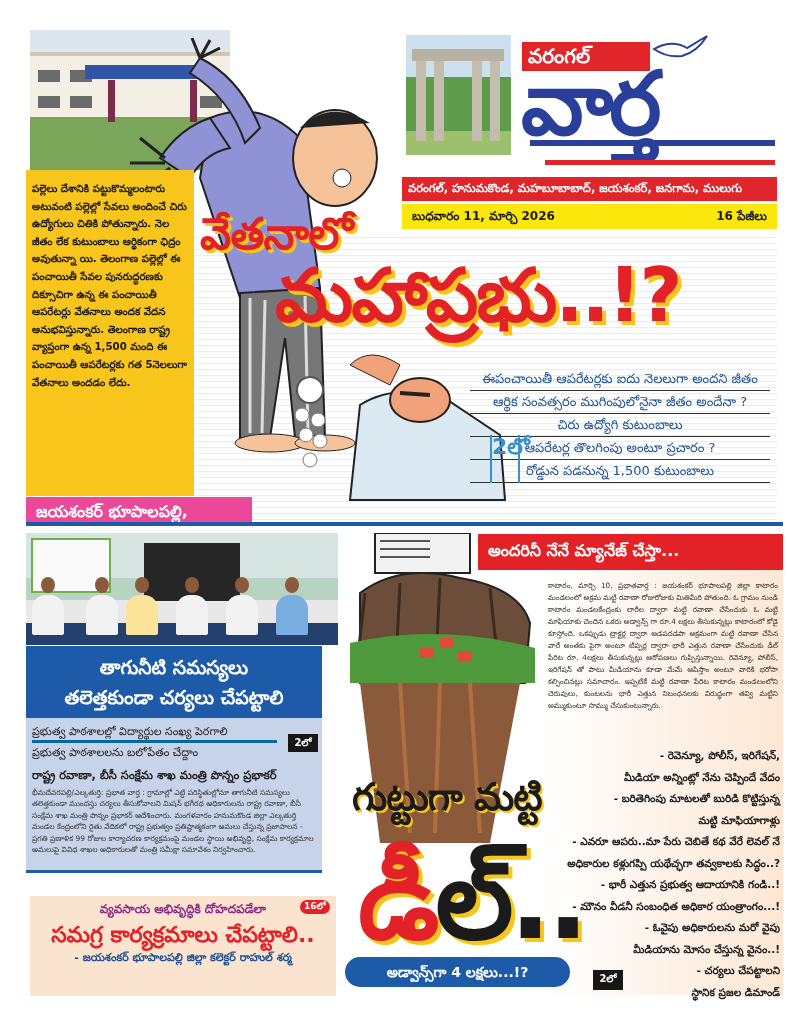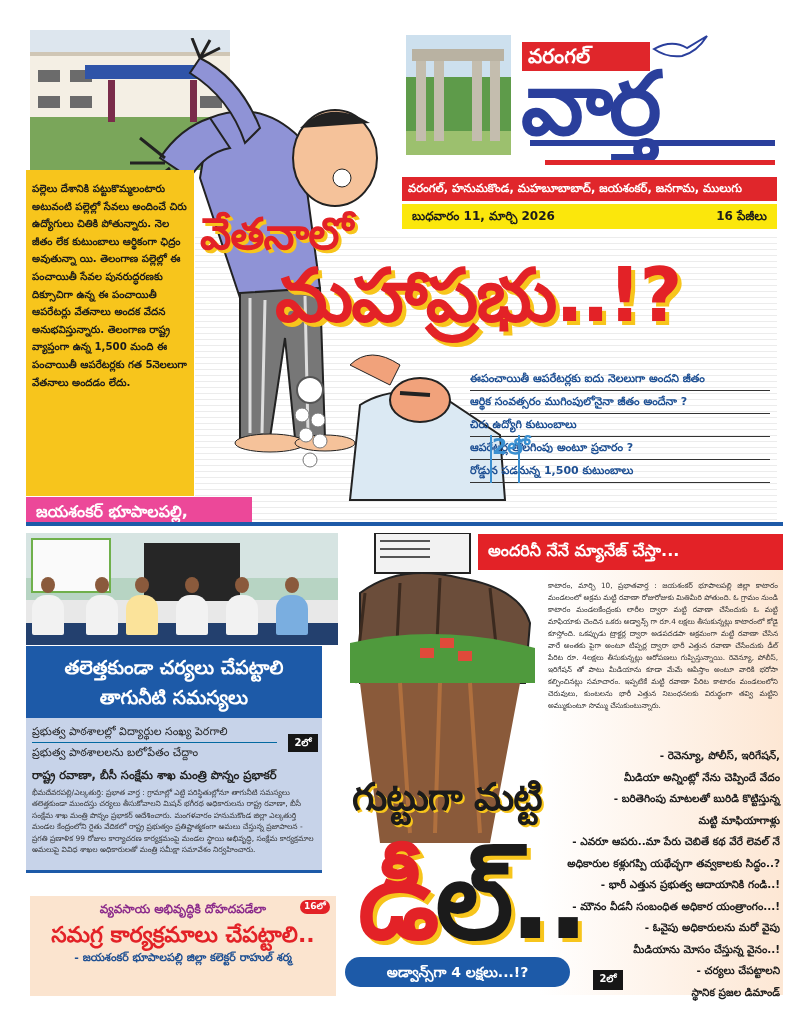--- a/index.html
+++ b/index.html
@@ -33,36 +33,36 @@
   .brand-underline-blue { left: 530px; top: 140px; width: 245px; height: 6px; background: #2a3f9c; }
   .districts-bar { left: 402px; top: 177px; width: 375px; height: 24px; background: #e0262b; color: #fff; font-size: 11.5px; font-weight: bold; padding: 4px 6px; white-space: nowrap; overflow: hidden; }
   .date-bar { left: 402px; top: 204px; width: 375px; height: 25px; background: #fbe70c; color: #1b1b1b; font-size: 12px; font-weight: bold; padding: 5px 10px; display:flex; justify-content: space-between; }
 
   
   .lined-bg { left: 195px; top: 232px; width: 582px; height: 290px; background: repeating-linear-gradient(#ffffff 0 5px, #ececec 5px 6px); }
   .headline-small { left: 200px; top: 208px; font-size: 44px; font-weight: 900; color: #e32227; text-shadow: 3px 3px 0 #f7c51c; letter-spacing: -1px; }
   .headline-big { left: 275px; top: 252px; font-size: 74px; font-weight: 900; color: #e32227; text-shadow: 4px 4px 0 #f7c51c; letter-spacing: -2px; white-space: nowrap; }
 
   .sub-lines { left: 470px; top: 368px; width: 300px; }
-  .sub-lines .sl { font-size: 11px; font-weight: bold; color: #1d4f93; text-align: left; height: 23px; line-height: 22px; white-space: nowrap; }
+  .sub-lines .sl { font-size: 13px; font-weight: normal; color: #1d4f93; text-align: center; height: 23px; line-height: 22px; white-space: nowrap; }
   .sub-lines .sl.ul { border-bottom: 1.5px solid #333; }
   .page-ref-blue { left: 490px; top: 435px; width: 30px; height: 48px; border-left: 2px solid #3a8fd0; border-right: 2px solid #3a8fd0; color: #3a8fd0; font-weight: 900; font-size: 22px; text-align: center; line-height: 24px; }
   .top-rule { left: 26px; top: 522px; width: 757px; height: 4px; background: #1d5aa8; }
 
   
   .meeting-photo { left: 26px; top: 533px; width: 312px; height: 112px; background: linear-gradient(#d6e4e2 0 40%, #b7d4c3 40% 60%, #e8e8e8 60% 80%, #23406e 80%); overflow: hidden; }
   .meeting-photo .tv { position:absolute; left:118px; top:10px; width:96px; height:58px; background:#262626; }
   .meeting-photo .poster { position:absolute; left:5px; top:5px; width:80px; height:55px; background:#fafafa; border:2px solid #6fb04b; }
   .meeting-photo .person { position:absolute; bottom:10px; width:32px; height:40px; border-radius: 14px 14px 2px 2px; background:#f2f2f2; }
   .meeting-photo .head { position:absolute; width:14px; height:16px; border-radius:50%; background:#8a5a3c; }
 
   .blue-headline { left: 26px; top: 646px; width: 296px; height: 72px; background: #1d5aa8; color:#fff; text-align:center; padding-top: 6px; }
   .blue-headline div { font-size: 19px; font-weight: bold; line-height: 30px; }
   .gray-box { left: 26px; top: 718px; width: 296px; height: 152px; background: #c7d3e9; padding: 4px 6px; }
-  .gray-box .gl { font-size: 11px; color: #222; height: 21px; line-height: 20px; border-bottom: 1px solid #0369a1; width: 245px; white-space: nowrap; }
+  .gray-box .gl { font-size: 11px; color: #222; height: 21px; line-height: 20px; border-bottom: 3px solid #0369a1; width: 245px; white-space: nowrap; }
   .gray-box .gl2 { border-bottom: none; }
   .gray-box .minister { font-size: 11.5px; color:#222; margin-top: 4px; font-weight: bold; white-space: nowrap; }
   .gray-box .body { font-size: 7.5px; line-height: 11.4px; color:#333; margin-top: 2px; }
   .page-ref-black { background: #161616; color: #fff; font-size: 10px; font-weight: bold; text-align: center; line-height: 18px; }
   .gray-rule { left: 26px; top: 870px; width: 296px; height: 3px; background: #1d5aa8; }
 
   .peach-box { left: 30px; top: 896px; width: 306px; height: 100px; background: #fbe4cf; text-align:center; padding-top: 6px; }
   .peach-box .kicker { font-size: 12px; font-weight: bold; color:#8b2a8b; }
   .peach-box .main { font-size: 22px; font-weight: 900; color:#e32227; line-height: 32px; }
   .peach-box .byline { font-size: 11px; color:#1d4f93; font-weight: bold; }
@@ -178,22 +178,22 @@
   <div class="person" style="left:100px;background:#fbe39a"></div>
     <div class="head" style="left:109px;bottom:52px"></div>
   <div class="person" style="left:150px"></div>
     <div class="head" style="left:159px;bottom:52px"></div>
   <div class="person" style="left:200px"></div>
     <div class="head" style="left:209px;bottom:52px"></div>
   <div class="person" style="left:250px;background:#7aaee0"></div>
     <div class="head" style="left:259px;bottom:52px"></div>
 </div>
 <div class="abs blue-headline">
+  <div>తాగునీటి సమస్యలు</div>
   <div>తలెత్తకుండా చర్యలు చేపట్టాలి</div>
-  <div>తాగునీటి సమస్యలు</div>
 </div>
 <div class="abs gray-box">
   <div class="gl">ప్రభుత్వ పాఠశాలల్లో విద్యార్థుల సంఖ్య పెరగాలి</div>
   <div class="gl gl2">ప్రభుత్వ పాఠశాలలను బలోపేతం చేద్దాం</div>
   <div class="minister">రాష్ట్ర రవాణా, బీసీ సంక్షేమ శాఖ మంత్రి పొన్నం ప్రభాకర్</div>
   <div class="body">భీమదేవరపల్లి/ఎల్కతుర్తి: ప్రభాత వార్త : గ్రామాల్లో ఎట్టి పరిస్థితుల్లోనూ తాగునీటి సమస్యలు తలెత్తకుండా ముందస్తు చర్యలు తీసుకోవాలని మిషన్ భగీరథ అధికారులను రాష్ట్ర రవాణా, బీసీ సంక్షేమ శాఖ మంత్రి పొన్నం ప్రభాకర్ ఆదేశించారు. మంగళవారం హనుమకొండ జిల్లా ఎల్కతుర్తి మండల కేంద్రంలోని రైతు వేదికలో రాష్ట్ర ప్రభుత్వం ప్రతిష్టాత్మకంగా అమలు చేస్తున్న ప్రజాపాలన - ప్రగతి ప్రణాళిక 99 రోజుల కార్యాచరణ కార్యక్రమంపై మండల స్థాయి అభివృద్ధి, సంక్షేమ కార్యక్రమాల అమలుపై వివిధ శాఖల అధికారులతో మంత్రి సమీక్షా సమావేశం నిర్వహించారు.</div>
 </div>
 <div class="abs page-ref-black" style="left:288px;top:734px;width:30px;height:18px">2లో</div>
 <div class="abs gray-rule"></div>
 

